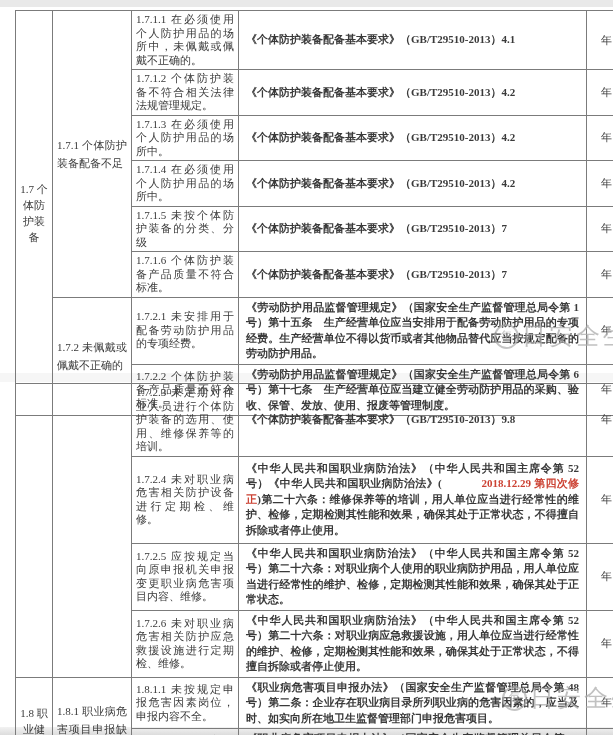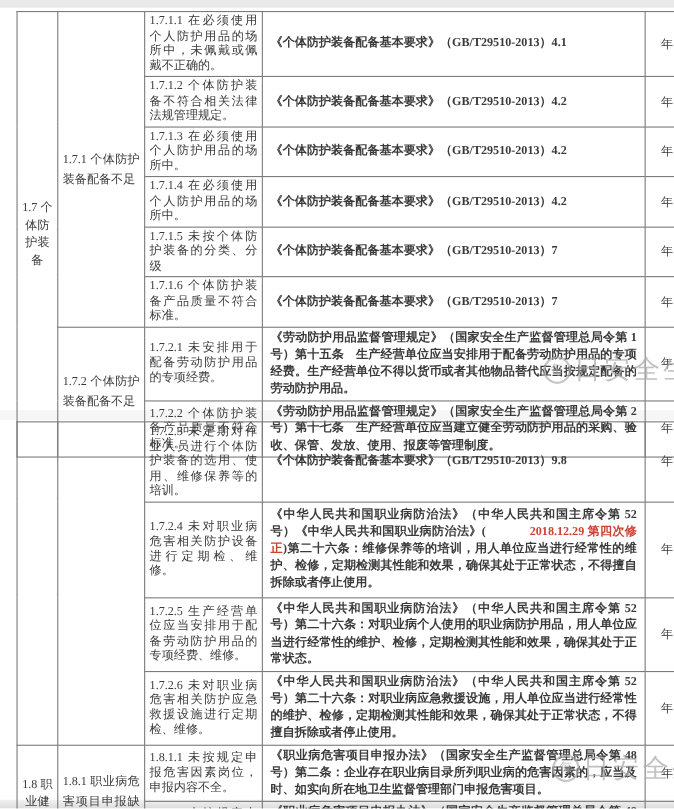--- a/index.html
+++ b/index.html
@@ -82,49 +82,49 @@
     <td class="item">1.7.1.5 未按个体防护装备的分类、分级</td>
     <td class="ref">《个体防护装备配备基本要求》（GB/T29510-2013）7</td>
     <td class="freq">年度</td>
   </tr>
   <tr style="height:41px;">
     <td class="item">1.7.1.6 个体防护装备产品质量不符合标准。</td>
     <td class="ref">《个体防护装备配备基本要求》（GB/T29510-2013）7</td>
     <td class="freq">年度</td>
   </tr>
   <tr style="height:64px;">
-    <td class="cat2" rowspan="2">1.7.2 个体防护装备配备不足</td>
+    <td class="cat2" rowspan="2">1.7.2 未佩戴或佩戴不正确的</td>
     <td class="item">1.7.2.1 未安排用于配备劳动防护用品的专项经费。</td>
     <td class="ref">《劳动防护用品监督管理规定》（国家安全生产监督管理总局令第 1 号）第十五条　生产经营单位应当安排用于配备劳动防护用品的专项经费。生产经营单位不得以货币或者其他物品替代应当按规定配备的劳动防护用品。</td>
     <td class="freq">年度</td>
   </tr>
   <tr style="height:40px;">
     <td class="item">1.7.2.2 个体防护装备产品质量不符合标准。</td>
-    <td class="ref">《劳动防护用品监督管理规定》（国家安全生产监督管理总局令第 2 号）第十七条　生产经营单位应当建立健全劳动防护用品的采购、验收、保管、发放、使用、报废等管理制度。</td>
+    <td class="ref">《劳动防护用品监督管理规定》（国家安全生产监督管理总局令第 6 号）第十七条　生产经营单位应当建立健全劳动防护用品的采购、验收、保管、发放、使用、报废等管理制度。</td>
     <td class="freq">年度</td>
   </tr>
 </tbody>
   </table>
 
 <table class="doc" id="table-bottom">
   <tbody>
       <tr style="height:70px;">
     <td class="cat1" rowspan="4"></td>
     <td class="cat2" rowspan="4"></td>
     <td class="item">1.7.2.3 未定期对作业人员进行个体防护装备的选用、使用、维修保养等的培训。</td>
     <td class="ref">《个体防护装备配备基本要求》（GB/T29510-2013）9.8</td>
     <td class="freq">年度</td>
   </tr>
   <tr style="height:87px;">
     <td class="item">1.7.2.4 未对职业病危害相关防护设备进行定期检、维修。</td>
     <td class="ref"><span>《中华人民共和国职业病防治法》（中华人民共和国主席令第 52 号）《中华人民共和国职业病防治法》(</span><span class="red">2018.12.29 第四次修正</span><span>)第二十六条：维修保养等的培训，用人单位应当进行经常性的维护、检修，定期检测其性能和效果，确保其处于正常状态，不得擅自拆除或者停止使用。</span></td>
     <td class="freq">年度</td>
   </tr>
   <tr style="height:53px;">
-    <td class="item">1.7.2.5 生产经营单位应当安排用于配备劳动防护用品的专项经费、维修。</td>
+    <td class="item">1.7.2.5 应按规定当向原申报机关申报变更职业病危害项目内容、维修。</td>
     <td class="ref">《中华人民共和国职业病防治法》（中华人民共和国主席令第 52 号）第二十六条：对职业病个人使用的职业病防护用品，用人单位应当进行经常性的维护、检修，定期检测其性能和效果，确保其处于正常状态。</td>
     <td class="freq">年度</td>
   </tr>
   <tr style="height:54px;">
     <td class="item">1.7.2.6 未对职业病危害相关防护应急救援设施进行定期检、维修。</td>
     <td class="ref">《中华人民共和国职业病防治法》（中华人民共和国主席令第 52 号）第二十六条：对职业病应急救援设施，用人单位应当进行经常性的维护、检修，定期检测其性能和效果，确保其处于正常状态，不得擅自拆除或者停止使用。</td>
     <td class="freq">年度</td>
   </tr>
   <tr style="height:40px;">
     <td class="cat1" rowspan="2">1.8 职业健康</td>

